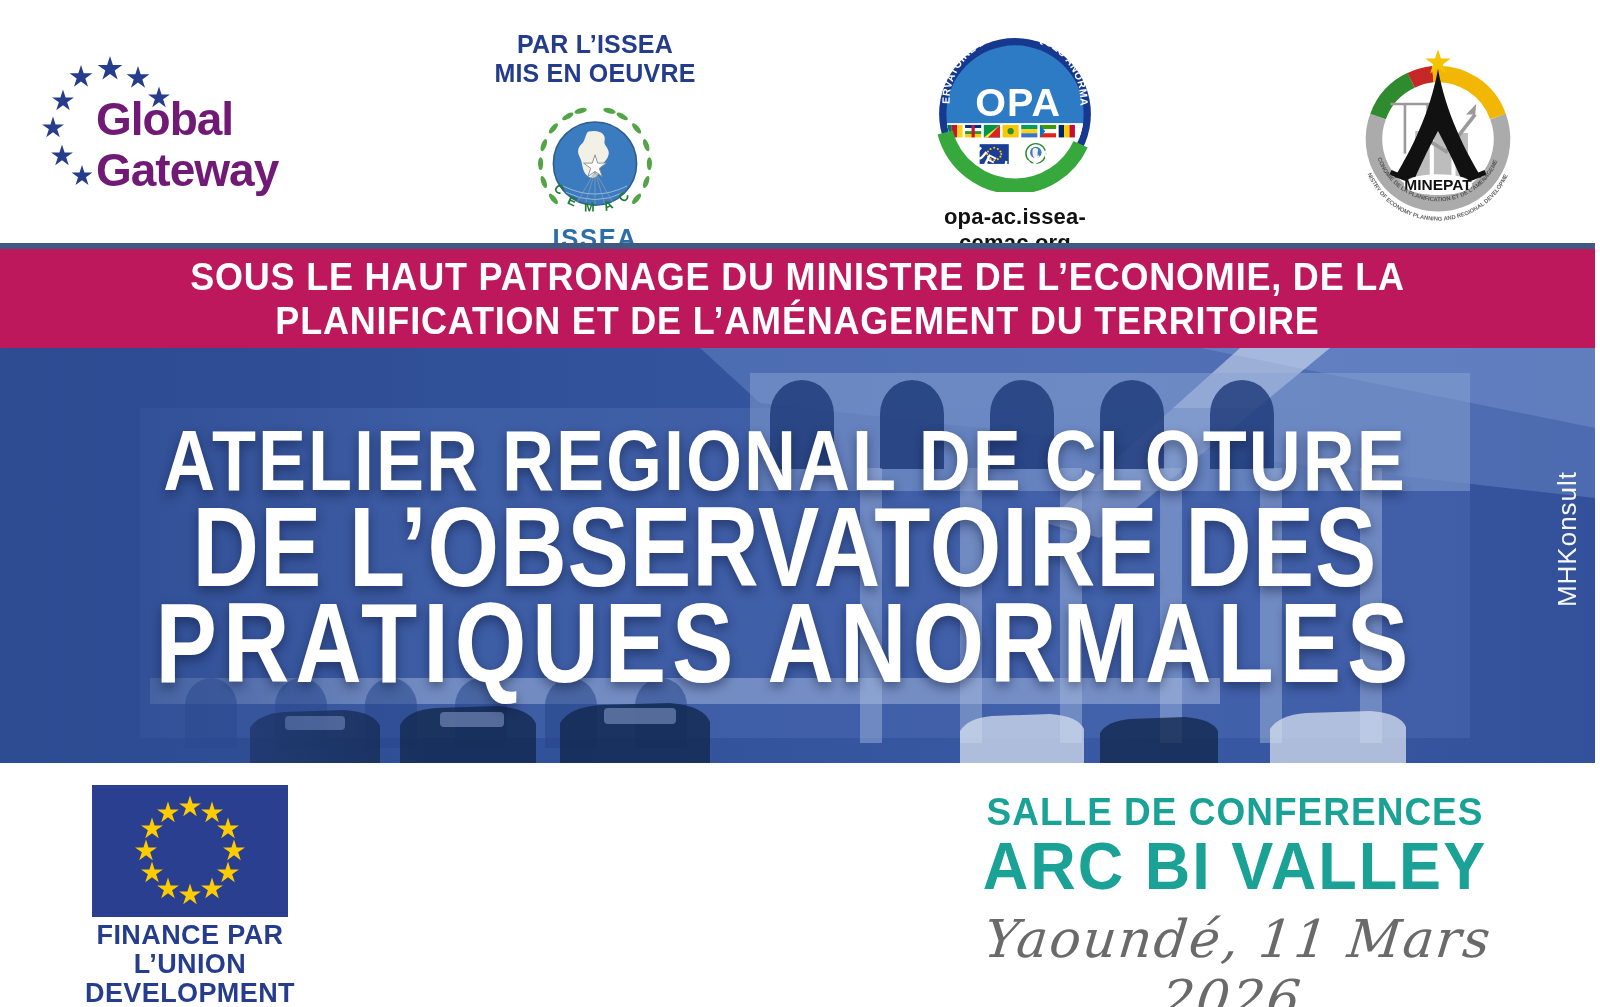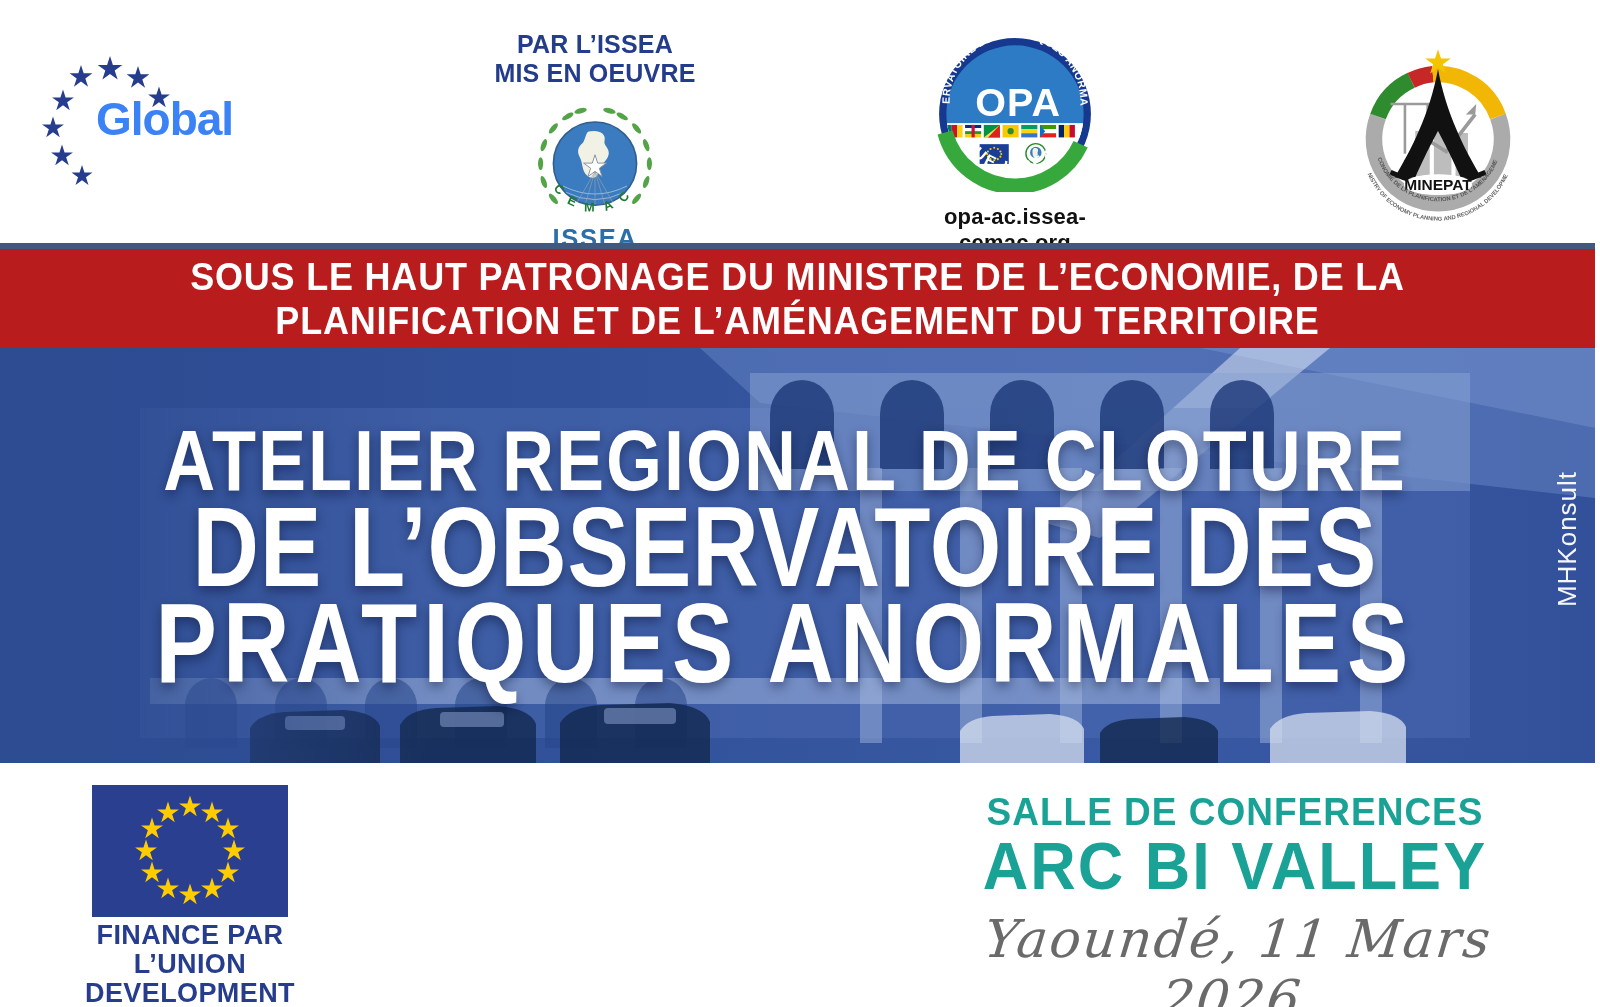--- a/index.html
+++ b/index.html
@@ -6,40 +6,40 @@
   .poster{position:relative;width:1600px;height:1007px;background:#fff;overflow:hidden;
           font-family:"Liberation Sans",sans-serif;}
   .band{position:absolute;left:0;width:1595px;}
 
   
   .top-band{top:0;height:243px;background:#fff;}
 
   
   .gg{position:absolute;left:36px;top:48px;width:300px;height:170px;}
   .gg svg{position:absolute;left:0;top:0;}
-  .gg-text{position:absolute;left:60px;top:46px;color:#3b82f6;font-weight:bold;
+  .gg-text{position:absolute;left:60px;top:46px;color:#701a75;font-weight:bold;
            font-size:46px;line-height:51px;letter-spacing:-1px;}
 
   
   .issea-block{position:absolute;left:478px;top:30px;width:234px;text-align:center;}
   .issea-caption{color:#233C8B;font-weight:bold;font-size:25px;line-height:29px;letter-spacing:.2px;}
   .issea-block svg{margin-top:2px;}
 
   
   .opa-block{position:absolute;left:905px;top:36px;width:220px;text-align:center;}
   .opa-url{margin-top:8px;color:#111;font-weight:bold;font-size:22px;letter-spacing:.2px;}
 
   
   .minepat-block{position:absolute;left:1345px;top:40px;width:186px;text-align:center;}
 
   
   .slate-line{top:243px;height:6px;background:#42597F;}
 
   
-  .green-band{top:249px;height:99px;background:#b91c1c;color:#fff;text-align:center;
+  .green-band{top:249px;height:99px;background:#be185d;color:#fff;text-align:center;
               display:flex;flex-direction:column;justify-content:center;}
   .green-band .l{font-weight:bold;font-size:36px;line-height:44px;letter-spacing:.8px;
                  transform:scaleY(1.06);}
 
   
   .blue-band{top:348px;height:415px;background:#31519A;overflow:hidden;}
   .backdrop{position:absolute;left:0;top:0;}
   .title-stack{position:absolute;left:0;top:0;width:1570px;height:100%;
                display:flex;flex-direction:column;align-items:center;justify-content:center;
                gap:4px;padding-top:2px;box-sizing:border-box;}
@@ -87,20 +87,21 @@
           <use href="#star5" transform="translate(26,108) scale(1.15)"></use>
           <use href="#star5" transform="translate(45,29) scale(1.2)"></use>
           <use href="#star5" transform="translate(46,128) scale(1.1)"></use>
           <use href="#star5" transform="translate(74,21) scale(1.3)"></use>
           <use href="#star5" transform="translate(102,30) scale(1.2)"></use>
           <use href="#star5" transform="translate(123,50) scale(1.15)"></use>
         </g>
       </svg>
       <div class="gg-text">
         <div>Global</div>
+        <div>Gateway</div>
       </div>
     </div>
 
     <div class="issea-block">
       <div class="issea-caption">
         <div>PAR L’ISSEA</div>
         <div>MIS EN OEUVRE</div>
       </div>
       <svg width="160" height="160" viewBox="0 0 160 200">
 

